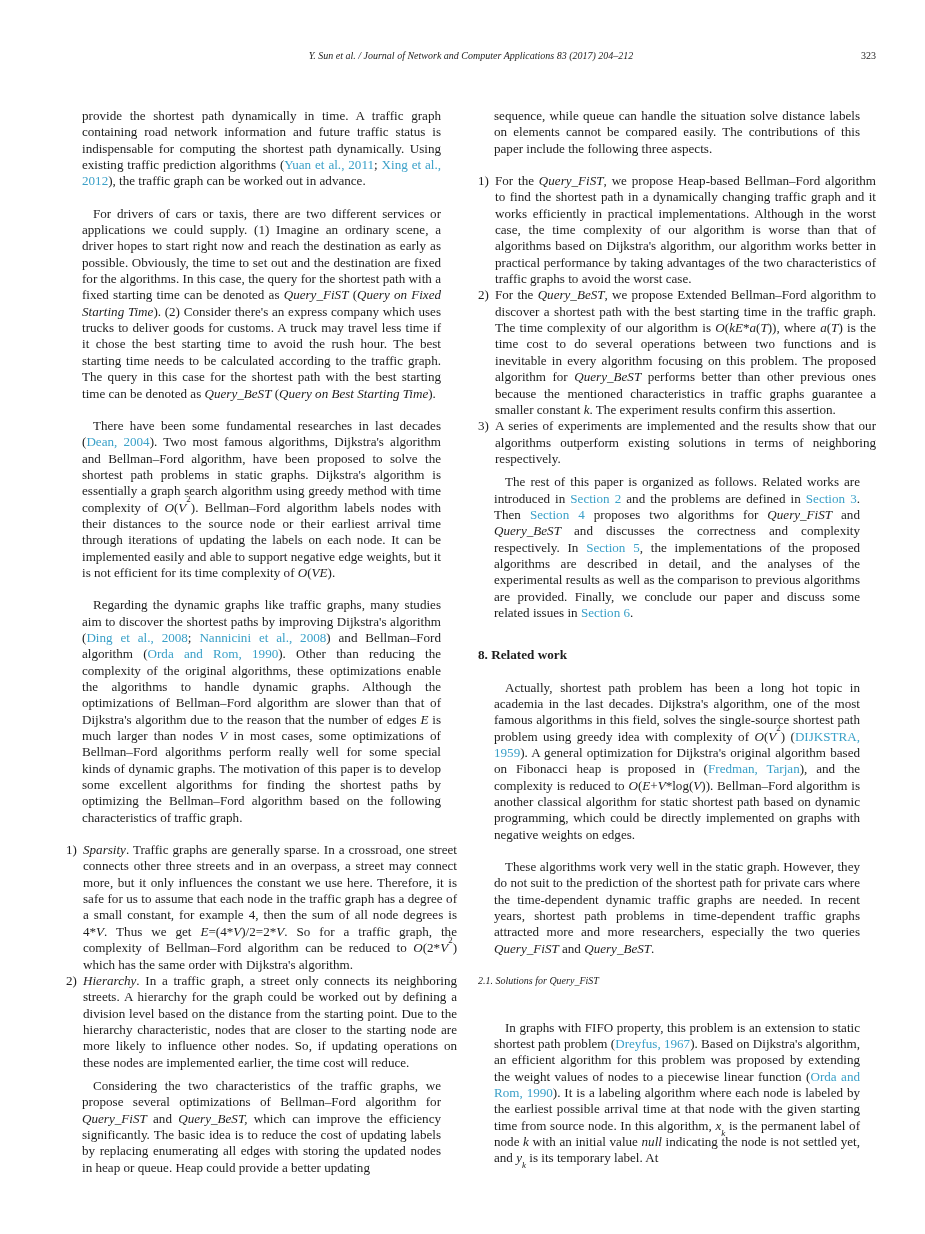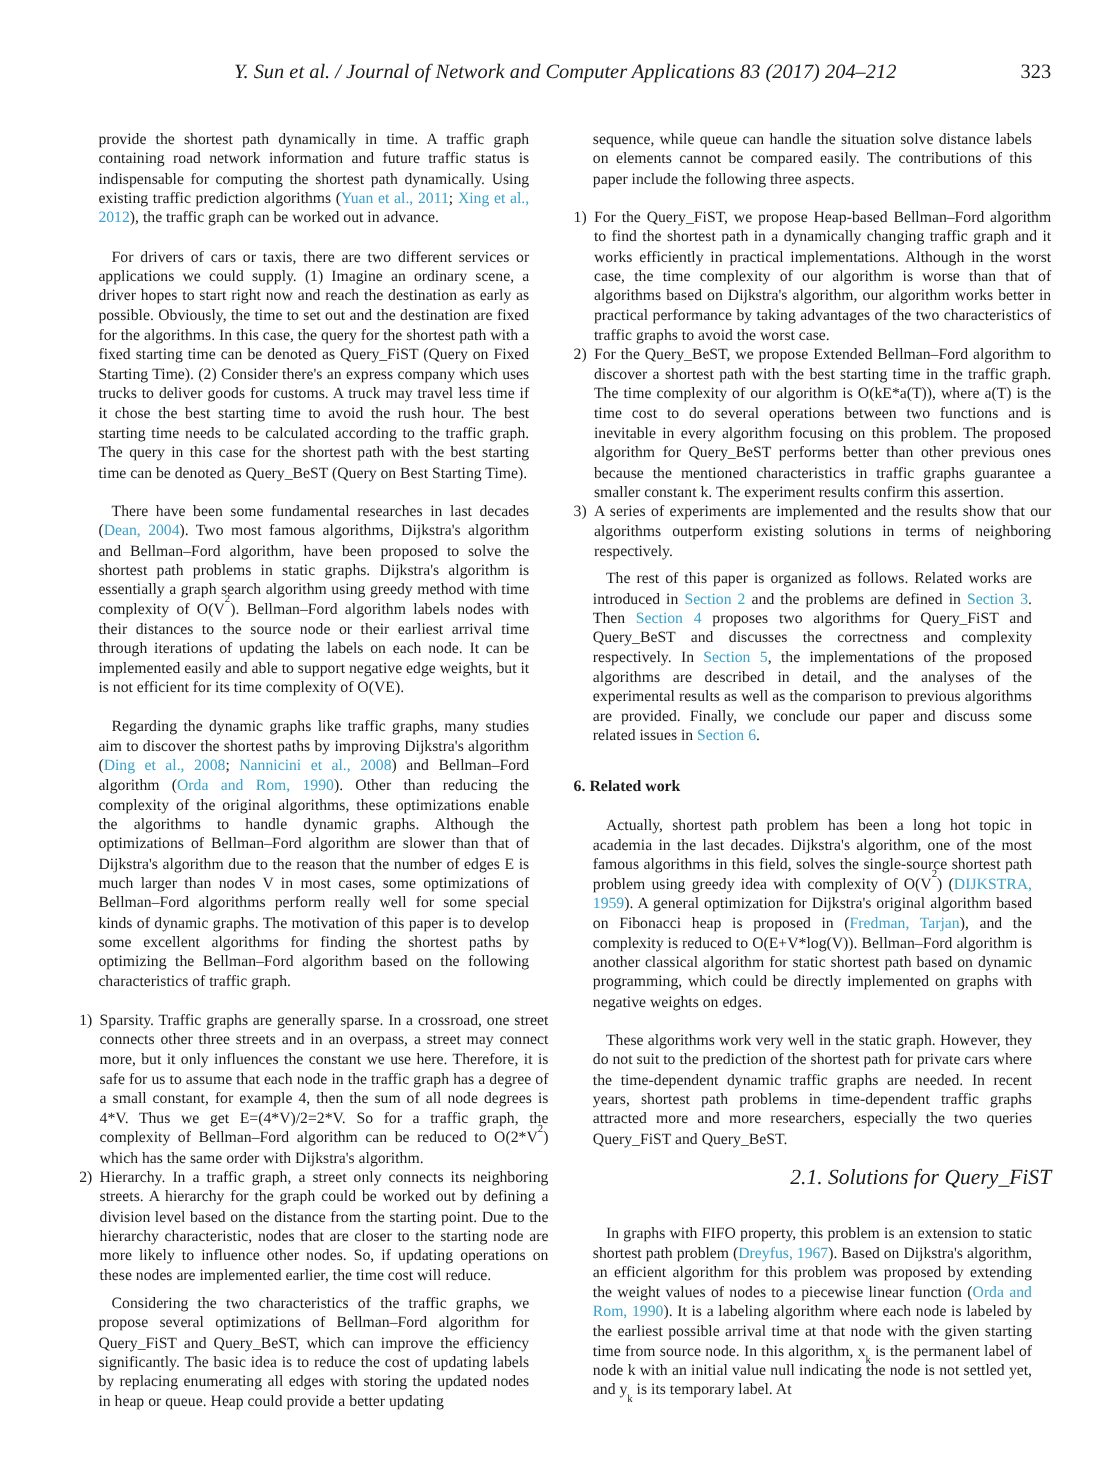--- a/index.html
+++ b/index.html
@@ -7,21 +7,21 @@
   html, body { background:#ffffff; }
   body {
     width:925px; height:1234px;
     color:var(--text);
     font-family:"Liberation Serif", serif;
     overflow:hidden;
     position:relative;
   }
   .page { padding:50px 49px 0 66px; }
 
-  .running-head { position:relative; height:14px; margin-bottom:28px; font-size:17px; }
+  .running-head { position:relative; height:14px; margin-bottom:28px; font-size:10px; }
   .running-title { position:absolute; left:0; right:0; top:0; text-align:center; font-style:italic; }
   .page-number { position:absolute; right:0; top:0; font-style:normal; }
 
   .columns { display:flex; gap:21px; align-items:flex-start; }
   .col {
     font-size:13.1px; line-height:16.35px;
     text-align:justify;
     hyphens:auto; -webkit-hyphens:auto;
   }
   .col-left  { width:391px; }
@@ -29,23 +29,23 @@
 
   .para { margin:16px; }
   .para.indent { text-indent:11px; }
 
   .li { padding-left:17px; text-indent:-17px; }
   .li-num { display:inline-block; width:17px; text-indent:0; }
   .para + .li { margin-top:7px; }
   .li + .para { margin-top:7px; }
 
   h2.sec { font-size:13.2px; font-weight:bold; margin:26px 0 15px; text-align:left; }
-  h3.subsec { font-size:18px; font-weight:normal; font-style:italic; margin:16px 0 30px; text-align:right; }
+  h3.subsec { font-size:10px; font-weight:normal; font-style:italic; margin:16px 0 30px; text-align:left; }
 
-  .it { }
+  .it { font-style:italic; }
   a.cite { color:var(--link); text-decoration:none; cursor:pointer; }
 
   sup { font-size:9px; line-height:0; position:relative; top:-4px; }
   sub { font-size:9px; line-height:0; position:relative; top:2.5px; }
 </style>
 </head>
 <body>
 
 <div class="page">
   <header class="running-head">
@@ -62,20 +62,20 @@
         <div class="li"><span class="li-num">1)</span><span><span class="it">Sparsity</span><span>. Traffic graphs are generally sparse. In a crossroad, one street connects other three streets and in an overpass, a street may connect more, but it only influences the constant we use here. Therefore, it is safe for us to assume that each node in the traffic graph has a degree of a small constant, for example 4, then the sum of all node degrees is 4*</span><span class="it">V</span><span>. Thus we get </span><span class="it">E</span><span>=(4*</span><span class="it">V</span><span>)/2=2*</span><span class="it">V</span><span>. So for a traffic graph, the complexity of Bellman–Ford algorithm can be reduced to </span><span class="it">O</span><span>(2*</span><span class="it">V</span><span><sup>2</sup></span><span>) which has the same order with Dijkstra's algorithm.</span></span></div>
         <div class="li"><span class="li-num">2)</span><span><span class="it">Hierarchy</span><span>. In a traffic graph, a street only connects its neighboring streets. A hierarchy for the graph could be worked out by defining a division level based on the distance from the starting point. Due to the hierarchy characteristic, nodes that are closer to the starting node are more likely to influence other nodes. So, if updating operations on these nodes are implemented earlier, the time cost will reduce.</span></span></div>
         <p class="para indent"><span>Considering the two characteristics of the traffic graphs, we propose several optimizations of Bellman–Ford algorithm for </span><span class="it">Query_FiST</span><span> and </span><span class="it">Query_BeST,</span><span> which can improve the efficiency significantly. The basic idea is to reduce the cost of updating labels by replacing enumerating all edges with storing the updated nodes in heap or queue. Heap could provide a better updating</span></p>
       </section>
     <section class="col col-right" id="col-right">
         <p class="para"><span>sequence, while queue can handle the situation solve distance labels on elements cannot be compared easily. The contributions of this paper include the following three aspects.</span></p>
         <div class="li"><span class="li-num">1)</span><span><span>For the </span><span class="it">Query_FiST</span><span>, we propose Heap-based Bellman–Ford algorithm to find the shortest path in a dynamically changing traffic graph and it works efficiently in practical implementations. Although in the worst case, the time complexity of our algorithm is worse than that of algorithms based on Dijkstra's algorithm, our algorithm works better in practical performance by taking advantages of the two characteristics of traffic graphs to avoid the worst case.</span></span></div>
         <div class="li"><span class="li-num">2)</span><span><span>For the </span><span class="it">Query_BeST</span><span>, we propose Extended Bellman–Ford algorithm to discover a shortest path with the best starting time in the traffic graph. The time complexity of our algorithm is </span><span class="it">O</span><span>(</span><span class="it">kE</span><span>*</span><span class="it">a</span><span>(</span><span class="it">T</span><span>)), where </span><span class="it">a</span><span>(</span><span class="it">T</span><span>) is the time cost to do several operations between two functions and is inevitable in every algorithm focusing on this problem. The proposed algorithm for </span><span class="it">Query_BeST</span><span> performs better than other previous ones because the mentioned characteristics in traffic graphs guarantee a smaller constant </span><span class="it">k</span><span>. The experiment results confirm this assertion.</span></span></div>
         <div class="li"><span class="li-num">3)</span><span><span>A series of experiments are implemented and the results show that our algorithms outperform existing solutions in terms of neighboring respectively.</span></span></div>
         <p class="para indent"><span>The rest of this paper is organized as follows. Related works are introduced in </span><a href="#" class="cite">Section 2</a><span> and the problems are defined in </span><a href="#" class="cite">Section 3</a><span>. Then </span><a href="#" class="cite">Section 4</a><span> proposes two algorithms for </span><span class="it">Query_FiST</span><span> and </span><span class="it">Query_BeST</span><span> and discusses the correctness and complexity respectively. In </span><a href="#" class="cite">Section 5</a><span>, the implementations of the proposed algorithms are described in detail, and the analyses of the experimental results as well as the comparison to previous algorithms are provided. Finally, we conclude our paper and discuss some related issues in </span><a href="#" class="cite">Section 6</a><span>.</span></p>
-        <h2 class="sec"><span>6. Related work</span></h2>
+        <h2 class="sec"><span>8. Related work</span></h2>
         <p class="para indent"><span>Actually, shortest path problem has been a long hot topic in academia in the last decades. Dijkstra's algorithm, one of the most famous algorithms in this field, solves the single-source shortest path problem using greedy idea with complexity of </span><span class="it">O</span><span>(</span><span class="it">V</span><span><sup>2</sup></span><span>) (</span><a href="#" class="cite">DIJKSTRA, 1959</a><span>). A general optimization for Dijkstra's original algorithm based on Fibonacci heap is proposed in (</span><a href="#" class="cite">Fredman, Tarjan</a><span>), and the complexity is reduced to </span><span class="it">O</span><span>(</span><span class="it">E</span><span>+</span><span class="it">V</span><span>*log(</span><span class="it">V</span><span>)). Bellman–Ford algorithm is another classical algorithm for static shortest path based on dynamic programming, which could be directly implemented on graphs with negative weights on edges.</span></p>
         <p class="para indent"><span>These algorithms work very well in the static graph. However, they do not suit to the prediction of the shortest path for private cars where the time-dependent dynamic traffic graphs are needed. In recent years, shortest path problems in time-dependent traffic graphs attracted more and more researchers, especially the two queries </span><span class="it">Query_FiST</span><span> and </span><span class="it">Query_BeST</span><span>.</span></p>
         <h3 class="subsec"><span>2.1. Solutions for Query_FiST</span></h3>
         <p class="para indent"><span>In graphs with FIFO property, this problem is an extension to static shortest path problem (</span><a href="#" class="cite">Dreyfus, 1967</a><span>). Based on Dijkstra's algorithm, an efficient algorithm for this problem was proposed by extending the weight values of nodes to a piecewise linear function (</span><a href="#" class="cite">Orda and Rom, 1990</a><span>). It is a labeling algorithm where each node is labeled by the earliest possible arrival time at that node with the given starting time from source node. In this algorithm, </span><span class="it">x</span><span class="it"><sub>k</sub></span><span> is the permanent label of node </span><span class="it">k</span><span> with an initial value </span><span class="it">null</span><span> indicating the node is not settled yet, and </span><span class="it">y</span><span class="it"><sub>k</sub></span><span> is its temporary label. At</span></p>
       </section>
   </main>
 </div>
 
 </body></html>

